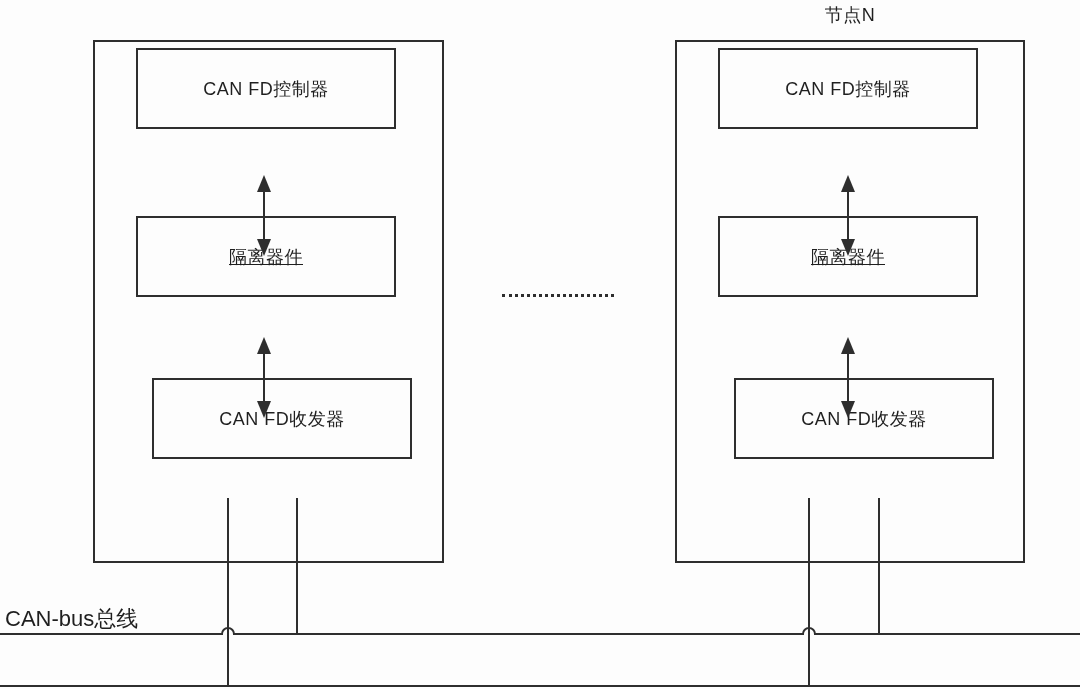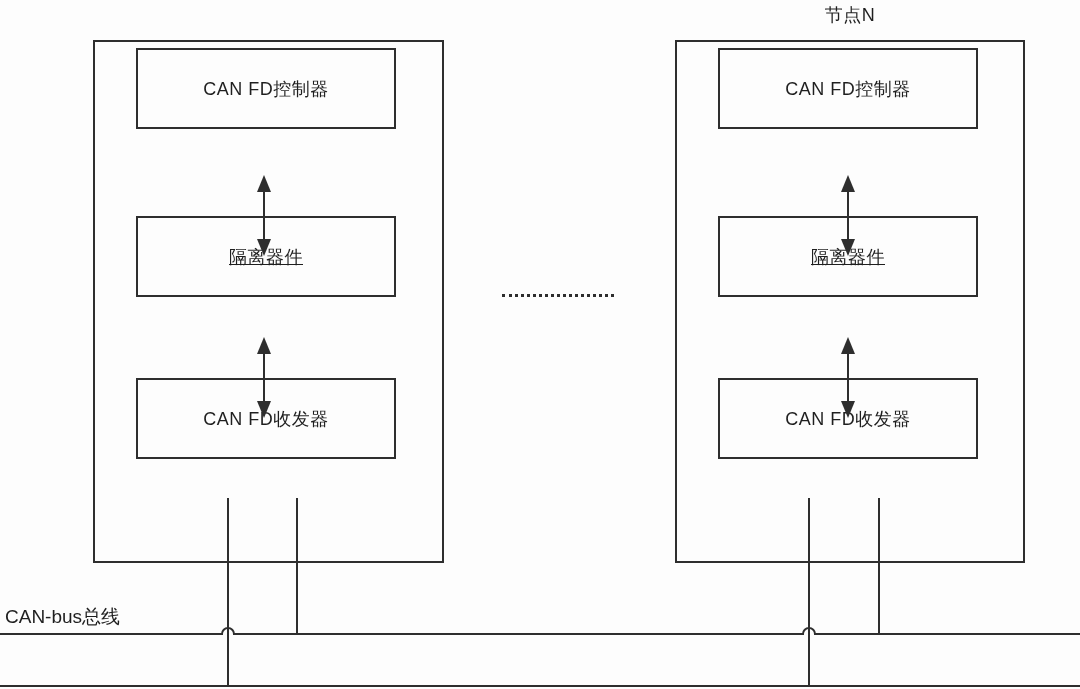--- a/index.html
+++ b/index.html
@@ -34,30 +34,30 @@
     position:absolute;left:43px;width:260px;height:81px;
     border:2px solid var(--line,#2e2e2e);
     box-sizing:border-box;
     background:var(--bg,#fdfdfd);
     display:flex;align-items:center;justify-content:center;
     font-size:18px;color:var(--text,#1f1f1f);
     letter-spacing:.5px;
   }
   .block.b1{top:40px;margin-top:8px;}
   .block.b2{top:216px;text-decoration:underline;}
-  .block.b3{top:378px;}
+  .block.b3{top:378px;margin-left:16px;}
   
   .ellipsis{
     position:absolute;left:502px;top:294px;
     width:112px;height:0;
     border-top:3px dotted var(--line,#1d1d1d);
   }
   .bus-label{
     position:absolute;left:5px;top:604px;
-    font-size:19px;color:var(--text,#1f1f1f);
+    font-size:22px;color:var(--text,#1f1f1f);
   }
   .watermark{
     position:absolute;right:16px;top:659px;
     font-size:21px;letter-spacing:1px;
     color:var(--wm,#b5d9ad);
   }
   
   .wires{
     position:absolute;left:0;top:0;
     width:1080px;height:689px;

